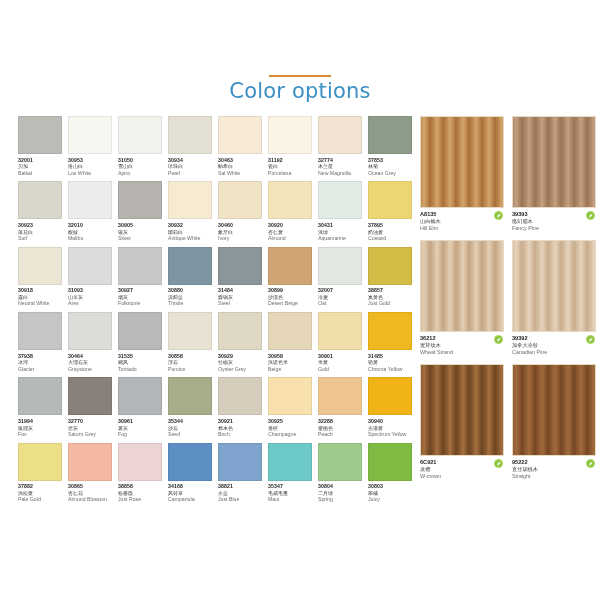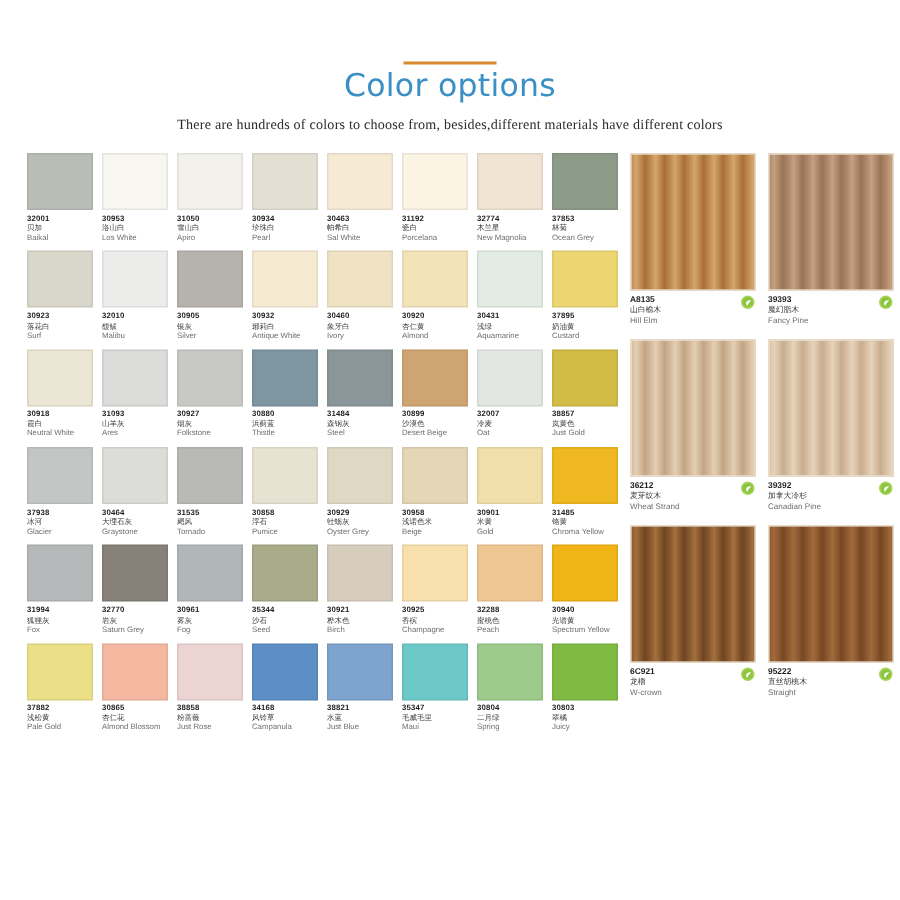--- a/index.html
+++ b/index.html
@@ -28,20 +28,21 @@
   }
   .title {
     font-size: 21px;
     color: #3b8fc4;
     letter-spacing: 0.2px;
     font-weight: 400;
     position: relative;
     display: inline-block;
     line-height: 1.1;
     font-family: "DejaVu Sans", sans-serif;
+    margin-top: 34px;
   }
   .title::before {
     content: "";
     position: absolute;
     left: 28%;
     top: -5px;
     width: 44%;
     height: 2px;
     background: #d9892f;
   }
@@ -171,21 +172,20 @@
   }
   .eco-badge svg { display: block; }
 </style>
 </head>
 <body>
 
 <div class="page">
 
   <div class="header">
     <div class="title">Color options</div>
-    <div class="subtitle">There are hundreds of colors to choose from, besides,different materials have different colors</div>
   </div>
 
   <div class="content">
 
     <div class="left-col">
         <div class="grid-row">
           <div class="swatch-cell">
             <div class="chip" style="background: rgb(185, 189, 182);"></div>
             <div class="chip-code">32001</div>
             <div class="chip-cn">贝加</div>

